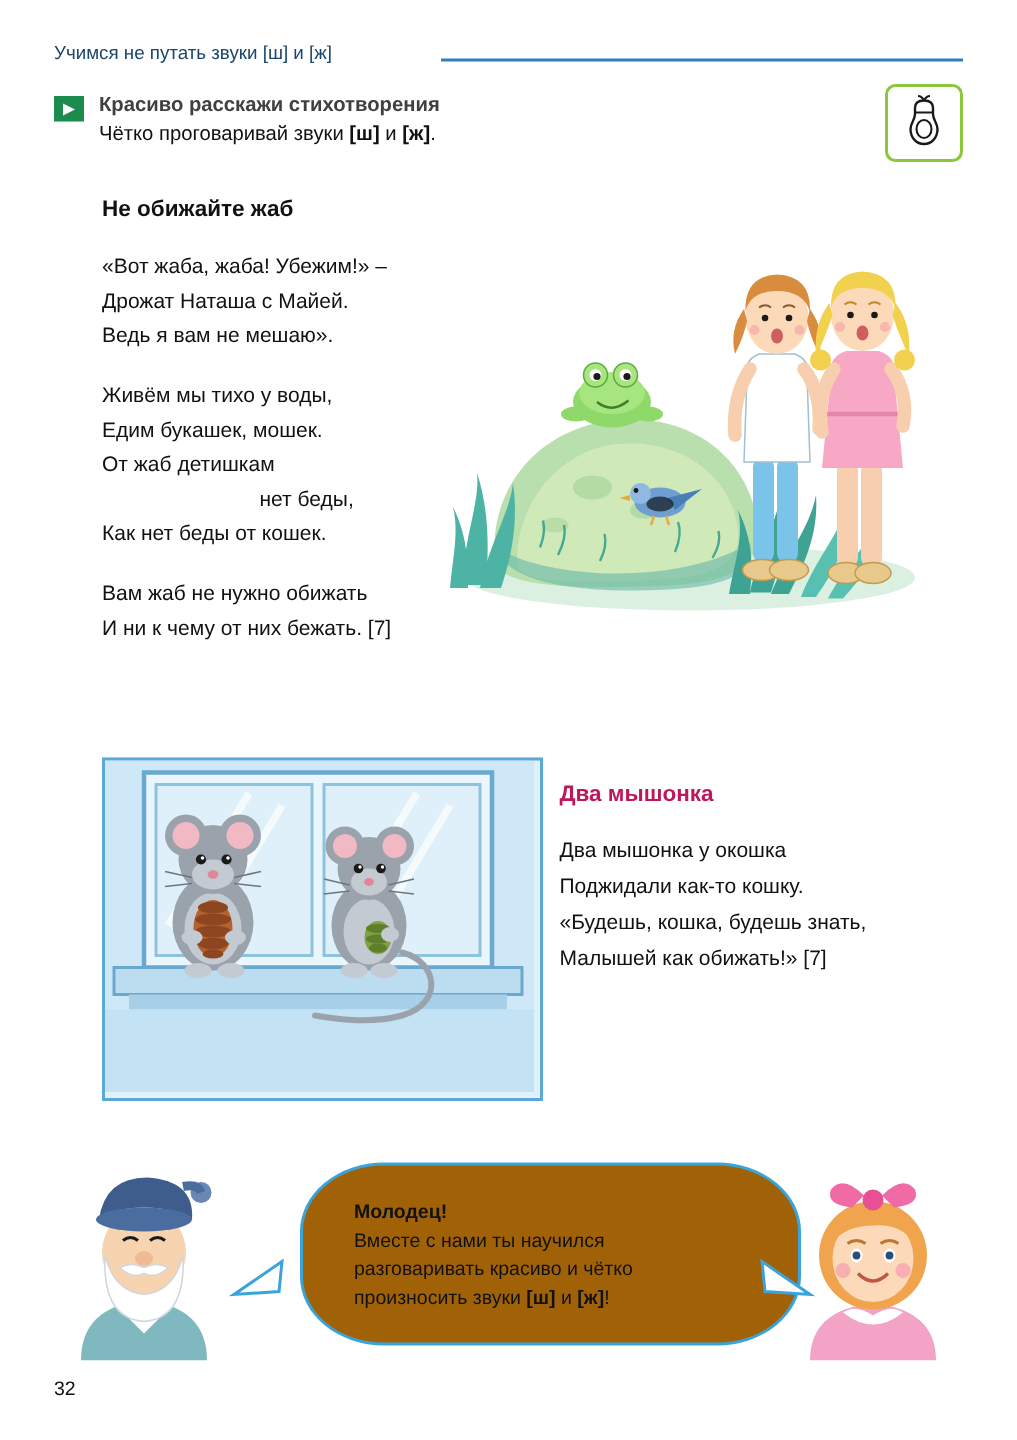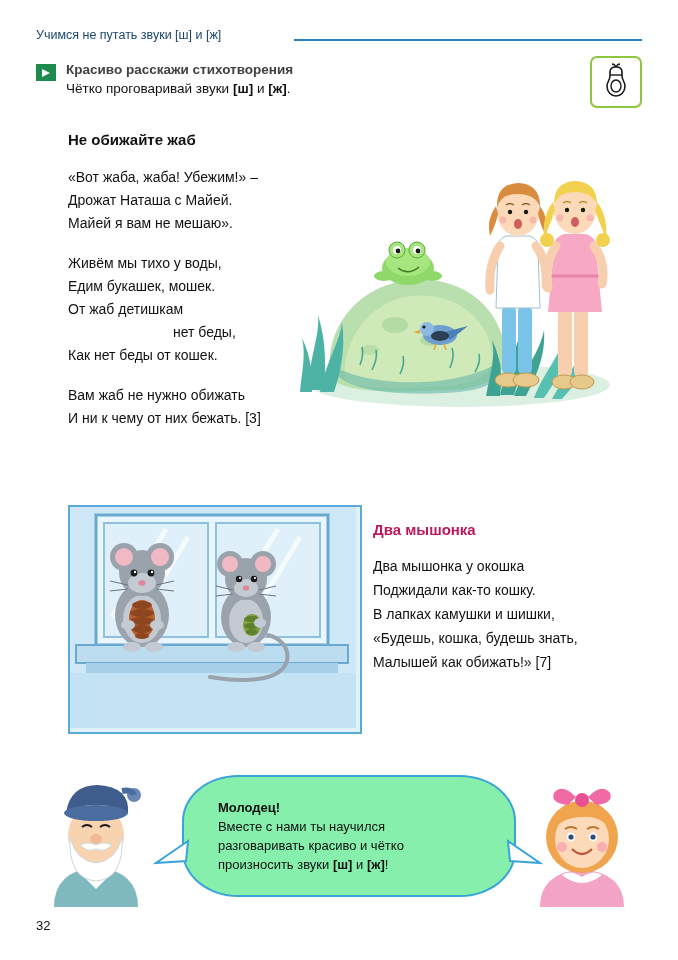--- a/index.html
+++ b/index.html
@@ -175,27 +175,27 @@
   
   .bottom {
     position: absolute;
     left: 36px;
     top: 775px;
     width: 606px;
     height: 130px;
   }
   .bubble {
     position: absolute;
-    left: 146px;
+    left: 164px;
     top: 0;
     width: 330px;
     height: 118px;
     border: 2px solid #3aa3d9;
     border-radius: 56px / 46px;
-    background: #86efac;
+    background: #a16207;
   }
   .bubble-inner {
     position: absolute;
     left: 34px;
     top: 21px;
     width: 268px;
     font-size: 13px;
     line-height: 19px;
     color: #111;
   }
@@ -361,32 +361,32 @@
         <path d="M175 222 q6 -10 4 -18"></path>
       </g>
     </svg>
   </div>
 
   <div class="poem1-title">Не обижайте жаб</div>
   <div class="poem1">
     <div class="stanza">
       <div>«Вот жаба, жаба! Убежим!» –</div>
       <div>Дрожат Наташа с Майей.</div>
-      <div>Майей я вам не мешаю».</div>
+      <div>Ведь я вам не мешаю».</div>
     </div>
     <div class="stanza">
       <div>Живём мы тихо у воды,</div>
       <div>Едим букашек, мошек.</div>
       <div>От жаб детишкам</div>
       <div class="indent">нет беды,</div>
       <div>Как нет беды от кошек.</div>
     </div>
     <div class="stanza">
       <div>Вам жаб не нужно обижать</div>
-      <div>И ни к чему от них бежать. [3]</div>
+      <div>И ни к чему от них бежать. [7]</div>
     </div>
   </div>
 
 
   <div class="illus2">
     <svg width="286" height="221" viewBox="0 0 286 221">
 
       <rect x="0" y="0" width="286" height="221" fill="#cfe8f7"></rect>
 
       <rect x="26" y="8" width="232" height="130" fill="#eaf6fd" stroke="#6aa9cf" stroke-width="3"></rect>
@@ -477,21 +477,20 @@
 
         <path d="M198 128 C222 134 226 162 198 170 C176 176 152 172 140 170" stroke="#9aa3ab" stroke-width="4" fill="none" stroke-linecap="round"></path>
       </g>
     </svg>
   </div>
 
   <div class="poem2-title">Два мышонка</div>
   <div class="poem2">
     <div>Два мышонка у окошка</div>
     <div>Поджидали как-то кошку.</div>
-    <div>В лапках камушки и шишки,</div>
     <div>«Будешь, кошка, будешь знать,</div>
     <div>Малышей как обижать!» [7]</div>
   </div>
 
   <div class="bottom">
 
     <svg width="120" height="128" viewBox="0 0 120 128" style="position:absolute;left:0;top:4px;">
 
       <path d="M18 128 Q18 92 60 88 Q102 92 102 128 Z" fill="#7fb9bf"></path>
       <path d="M44 94 L60 110 L76 94 L70 88 L60 96 L50 88 Z" fill="#ffffff"></path>

